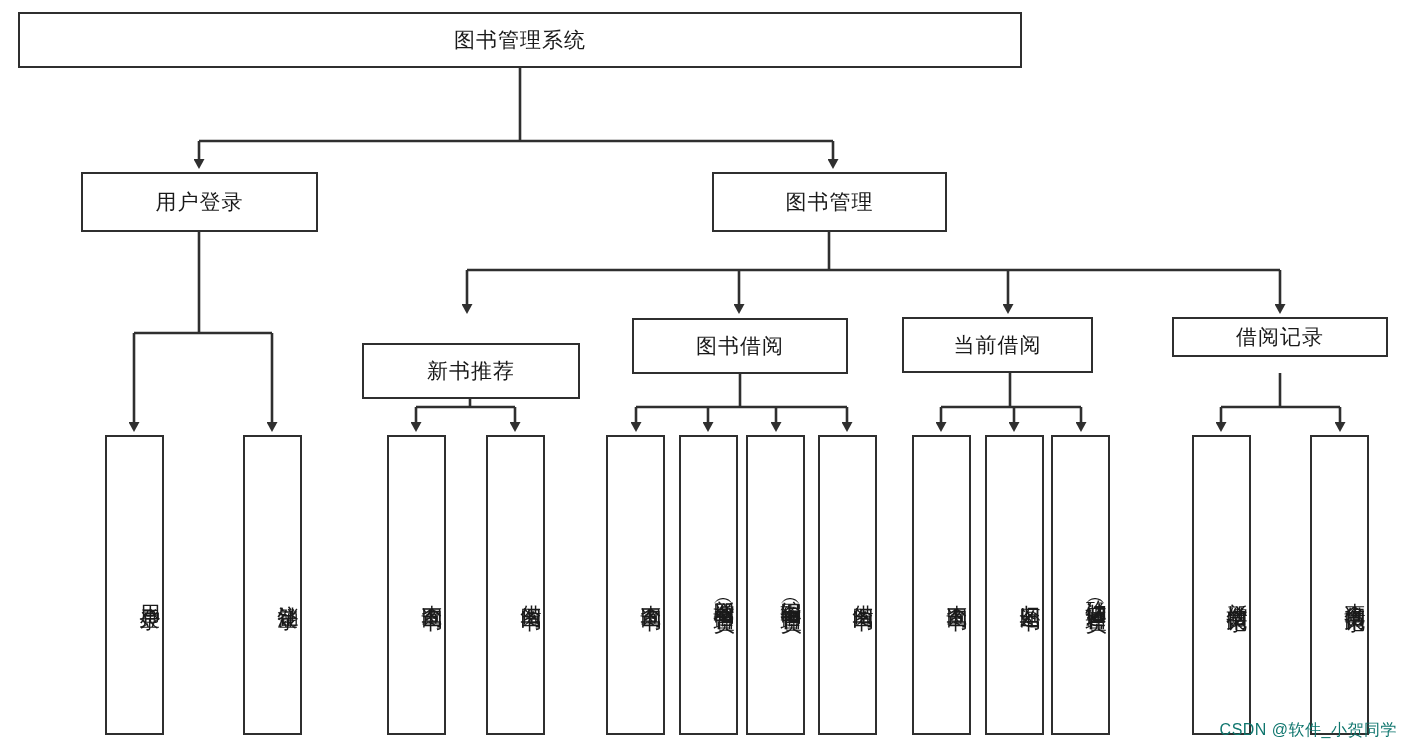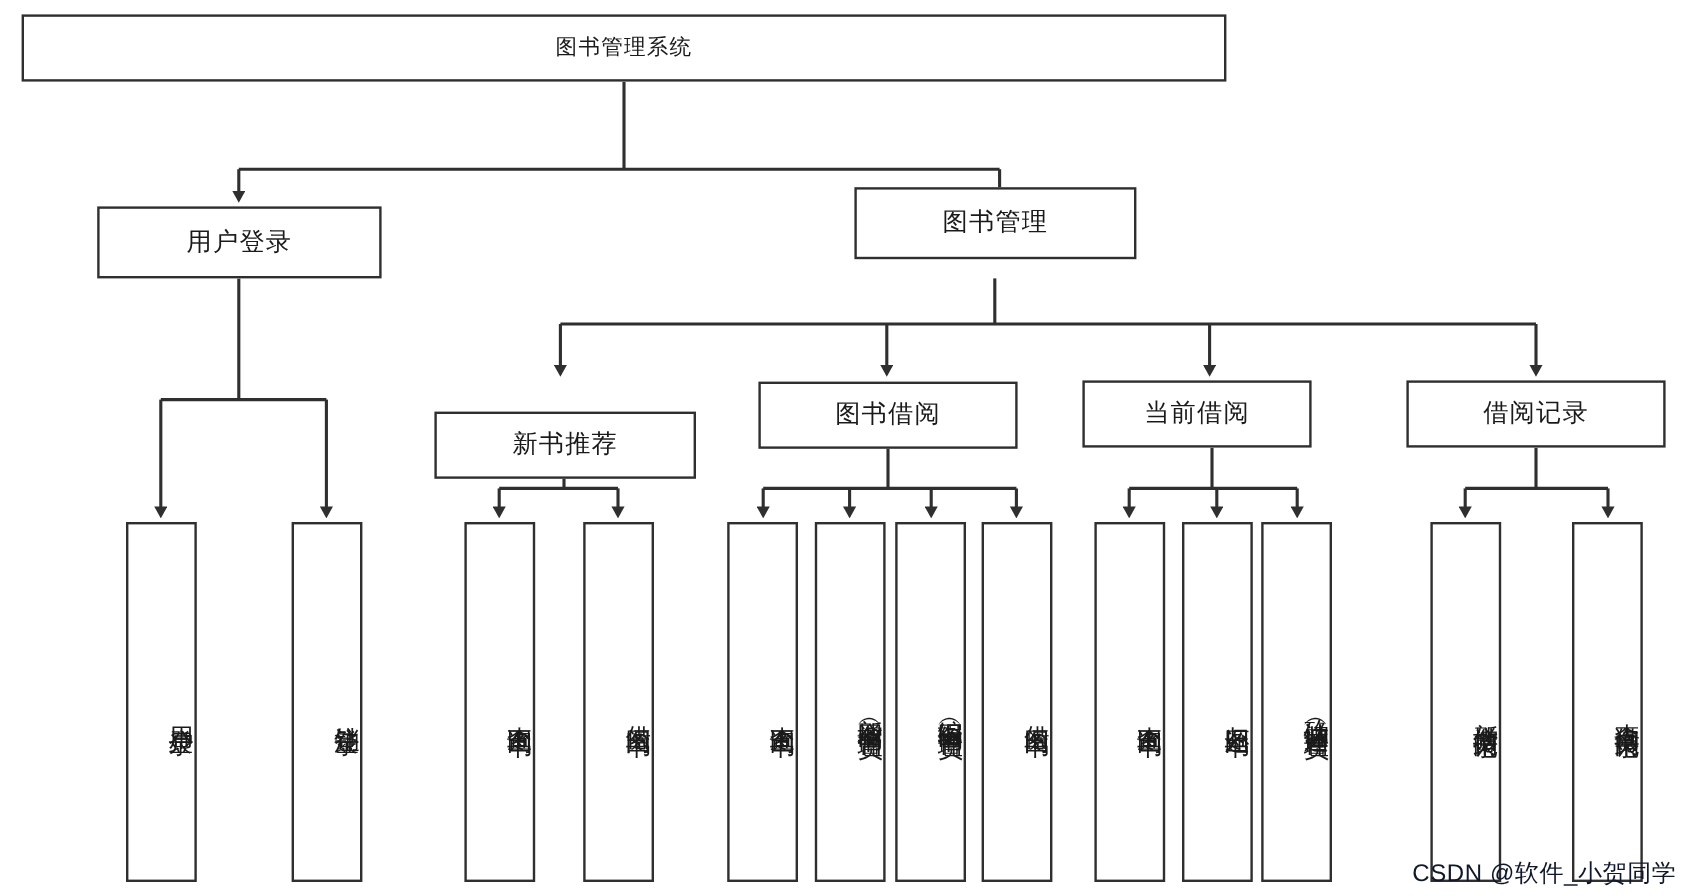--- a/index.html
+++ b/index.html
@@ -44,28 +44,28 @@
   .node.vert {
     writing-mode: vertical-rl;
     text-orientation: upright;
     font-size: 21px;
     letter-spacing: 2px;
     padding-top: 14px;
     align-items: flex-start;
     justify-content: center;
   }
   .node.root {
-    font-size: 18px;
+    font-size: 21px;
   }
   .watermark {
     position: absolute;
     right: 8px;
     bottom: 6px;
-    font-size: 20px;
-    color: #0f172a;
+    font-size: 16px;
+    color: #0f766e;
     letter-spacing: 0.5px;
     white-space: nowrap;
   }
 </style>
 </head>
 <body>
 
 <div id="canvas">
 
   <svg id="edges" viewBox="0 0 1405 747" xmlns="http://www.w3.org/2000/svg">
@@ -114,26 +114,26 @@
       <path d="M1280,373 L1280,407"></path>
       <path d="M1221,407 L1340,407"></path>
       <path d="M1221,407 L1221,423" marker-end="url(#arrow)"></path>
       <path d="M1340,407 L1340,423" marker-end="url(#arrow)"></path>
     </g>
   </svg>
 
   <div class="node horiz root" style="left:18px; top:12px; width:1004px; height:56px;">图书管理系统</div>
 
   <div class="node horiz" style="left:81px; top:172px; width:237px; height:60px;">用户登录</div>
-  <div class="node horiz" style="left:712px; top:156px; width:235px; height:60px;">图书管理</div>
+  <div class="node horiz" style="left:712px; top:172px; width:235px; height:60px;">图书管理</div>
 
   <div class="node horiz" style="left:362px; top:317px; width:218px; height:56px;margin-top:26px;">新书推荐</div>
   <div class="node horiz" style="left:632px; top:318px; width:216px; height:56px;">图书借阅</div>
   <div class="node horiz" style="left:902px; top:317px; width:191px; height:56px;">当前借阅</div>
-  <div class="node horiz" style="left:1172px; top:317px; width:216px; height:56px;">借阅记录</div>
+  <div class="node horiz" style="left:1172px; top:317px; width:216px; height:40px;">借阅记录</div>
 
   <div class="node vert" style="left:105px; top:435px; width:59px; height:300px;">用户登录</div>
   <div class="node vert" style="left:243px; top:435px; width:59px; height:300px;">注销登录</div>
 
   <div class="node vert" style="left:387px; top:435px; width:59px; height:300px;">查询图书</div>
   <div class="node vert" style="left:486px; top:435px; width:59px; height:300px;">借阅图书</div>
 
   <div class="node vert" style="left:606px; top:435px; width:59px; height:300px;">查询图书</div>
   <div class="node vert" style="left:679px; top:435px; width:59px; height:300px;">新增图书（管理员）</div>
   <div class="node vert" style="left:746px; top:435px; width:59px; height:300px;">编辑图书（管理员）</div>

